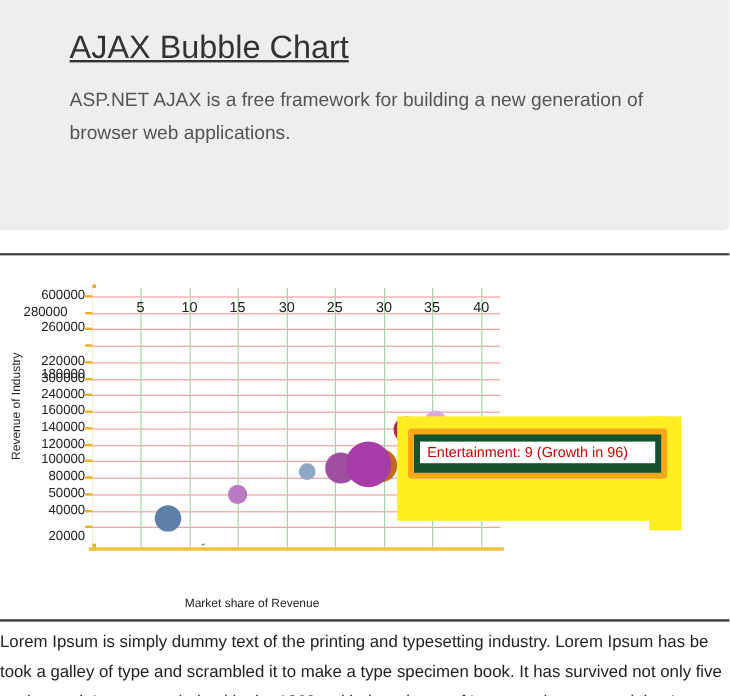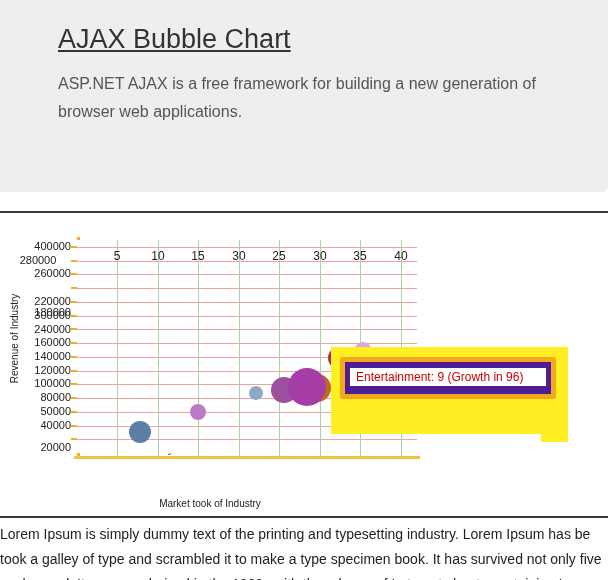--- a/index.html
+++ b/index.html
@@ -78,21 +78,21 @@
   .bubble{
     position:absolute;border-radius:50%;
   }
 
   
   .tt-highlight{
     position:absolute;background:#ffee22;
   }
   .tooltip-box{
     position:absolute;
-    background:#4c1d95;
+    background:#14532d;
     border:5px solid #f5a81c;
     border-radius:3px;
     padding:6px 5px;
     box-sizing:border-box;
   }
   .tooltip-text{
     display:block;background:#ffffff;color:#cc0000;
     font-size:12px;line-height:16px;padding:1px 6px;white-space:nowrap;
   }
 
@@ -114,21 +114,21 @@
     <div class="page-title">AJAX Bubble Chart</div>
     <div class="page-subtitle">ASP.NET AJAX is a free framework for building a new generation of
 browser web applications.</div>
   </div>
 
   <div class="chart-sep"></div>
 
   <div class="chart-wrap">
     <div class="chart-title">Industry share in Market</div>
     <div class="axis-title-y">Revenue of Industry</div>
-    <div class="axis-title-x">Market took of Industry</div>
+    <div class="axis-title-x">Market share of Revenue</div>
     <div class="axis-y"></div>
     <div class="axis-x"></div>
     <div class="plot" id="plot">
         <div class="hgrid" style="top: 199px;"></div>
         <div class="ytick" style="top: 198px;"></div>
         <div class="ylabel-txt" style="top: 202px;">20000</div>
         <div class="hgrid" style="top: 186px;"></div>
         <div class="ytick" style="top: 185px;"></div>
         <div class="ylabel-txt" style="top: 180px;">40000</div>
         <div class="hgrid" style="top: 172px;"></div>
@@ -162,21 +162,21 @@
         <div class="ytick" style="top: 47px;"></div>
         <div class="ylabel-txt" style="top: 42px; margin-top: 42px;">240000</div>
         <div class="hgrid" style="top: 34px;"></div>
         <div class="ytick" style="top: 33px;"></div>
         <div class="ylabel-txt" style="top: 28px; text-align: right;">260000</div>
         <div class="hgrid" style="top: 21px;"></div>
         <div class="ytick" style="top: 20px;"></div>
         <div class="ylabel-txt" style="top: 15px; text-align: center;">280000</div>
         <div class="hgrid" style="top: 7px;"></div>
         <div class="ytick" style="top: 6px;"></div>
-        <div class="ylabel-txt" style="top: 1px;">400000</div>
+        <div class="ylabel-txt" style="top: 1px;">600000</div>
         <div class="vgrid" style="left: 40px;"></div>
         <div class="xlabel-txt" style="left: 27px;">5</div>
         <div class="vgrid" style="left: 81px;"></div>
         <div class="xlabel-txt" style="left: 68px;">10</div>
         <div class="vgrid" style="left: 121px;"></div>
         <div class="xlabel-txt" style="left: 108px;">15</div>
         <div class="vgrid" style="left: 162px;"></div>
         <div class="xlabel-txt" style="left: 149px;">30</div>
         <div class="vgrid" style="left: 202px;"></div>
         <div class="xlabel-txt" style="left: 189px;">25</div>

